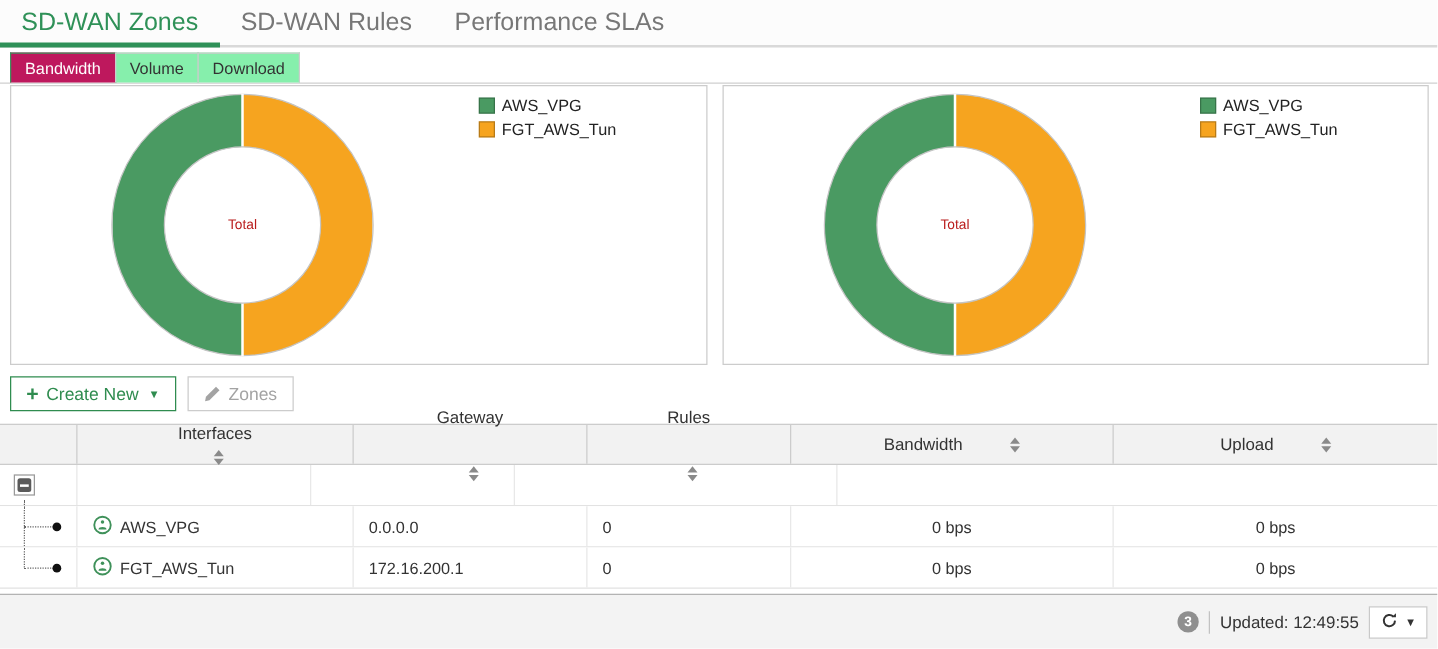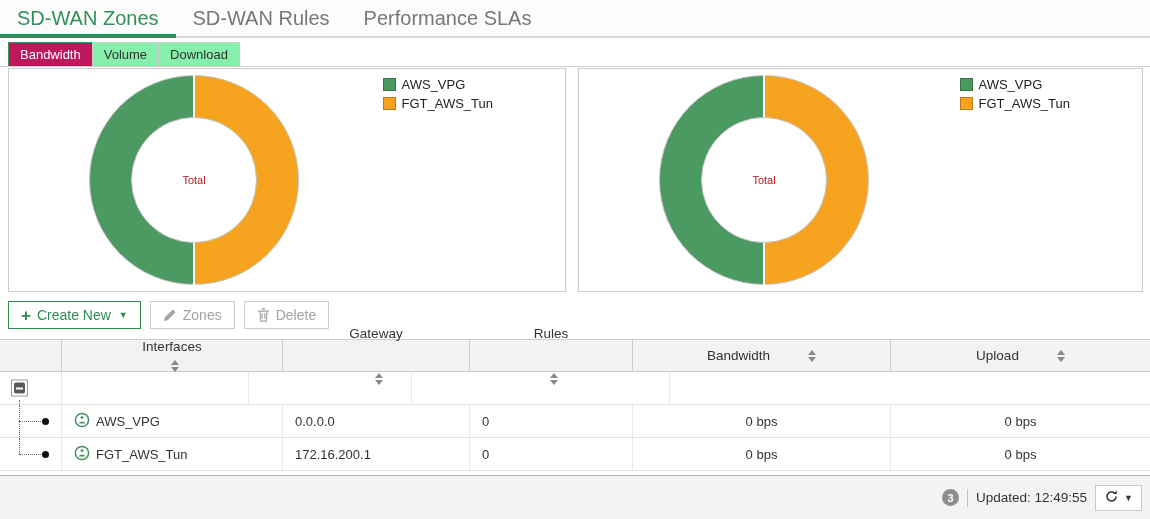--- a/index.html
+++ b/index.html
@@ -159,28 +159,20 @@
       <span class="caret">▼</span>
     </div>
     <div class="btn">
       <span>
         <svg width="14" height="14" viewBox="0 0 16 16">
             <path d="M11.2 1.6l3.2 3.2L5.2 14l-4 .8.8-4z" fill="#a3a3a3"></path>
           </svg>
       </span>
       <span>Zones</span>
     </div>
-    <div class="btn">
-      <span>
-        <svg width="13" height="14" viewBox="0 0 14 16">
-            <path d="M1 3.5h12M5 1h4M3 3.5l.8 11.5h6.4l.8-11.5M5.5 6v6M8.5 6v6" stroke="#a3a3a3" stroke-width="1.4" fill="none"></path>
-          </svg>
-      </span>
-      <span>Delete</span>
-    </div>
   </div>
 
   <div class="table">
     <div class="thead">
       <div class="th c0"></div>
       <div class="th c1">
         <span>Interfaces</span>
         <span class="sort">
             <i class="up"></i>
             <i class="dn"></i>

